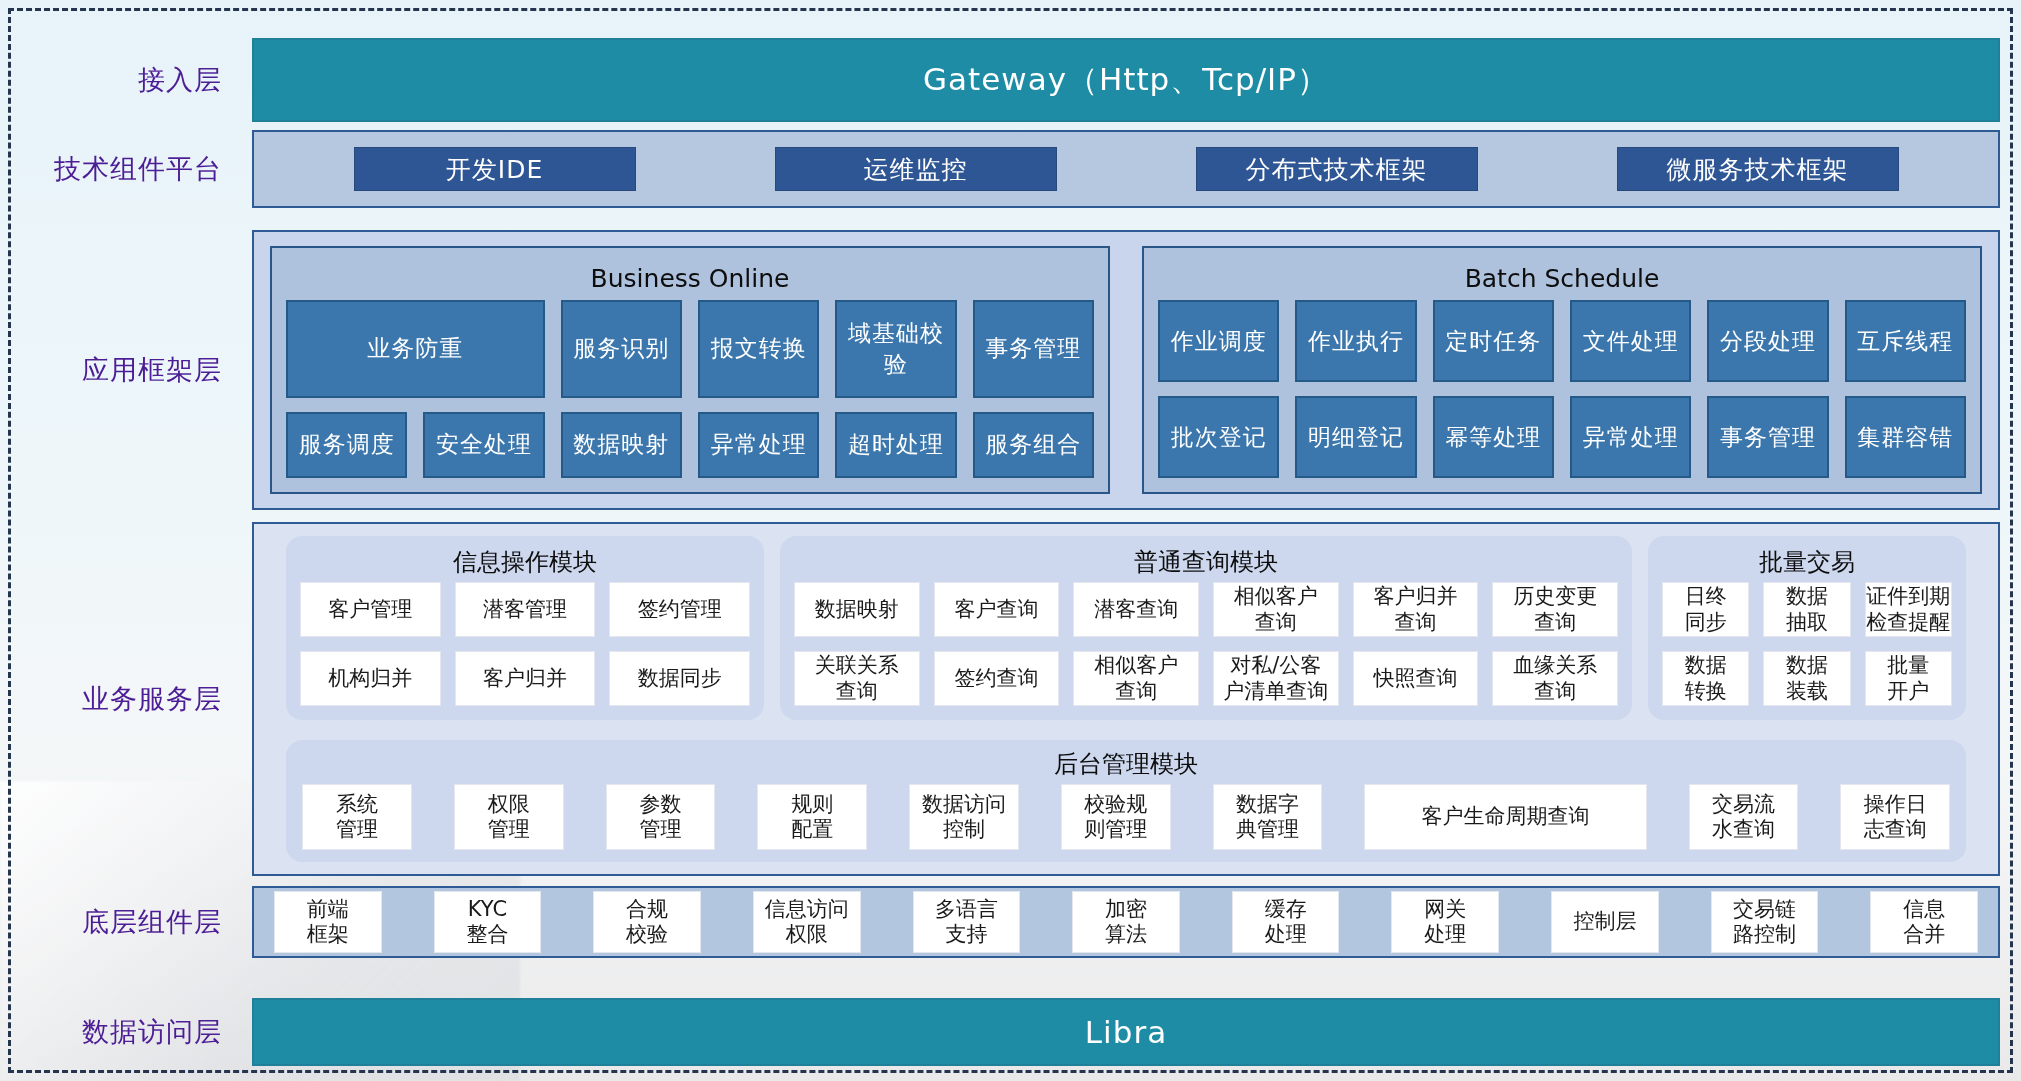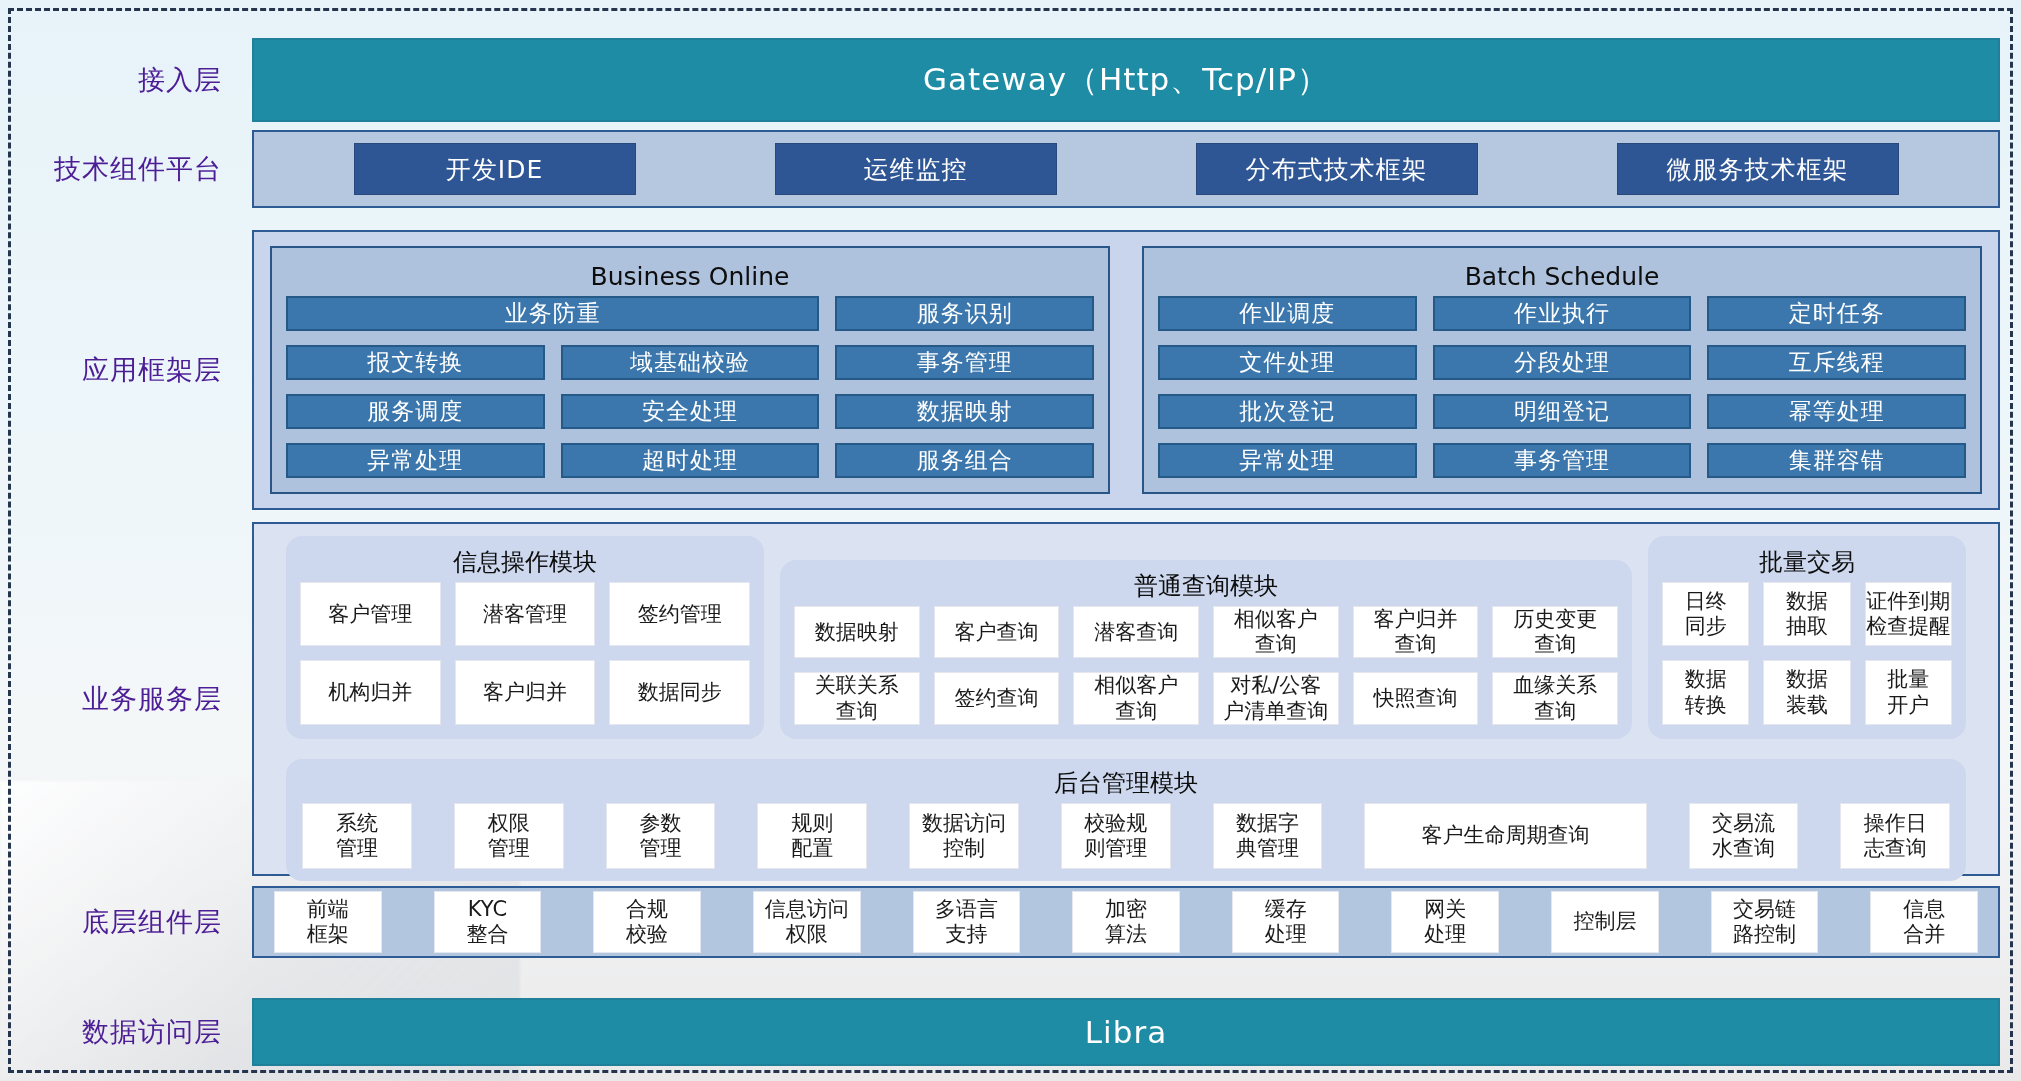--- a/index.html
+++ b/index.html
@@ -38,38 +38,38 @@
   .teal-bar span{color:#fff;font-size:31px;letter-spacing:1px;}
 
   .panel{
     flex:1;box-sizing:border-box;border:2px solid #2e5b94;
   }
   .tech-panel{
     background:#b6c8df;display:flex;align-items:center;justify-content:space-around;
     padding:0 30px;
   }
   .tech-btn{
-    width:282px;height:52px;background:#2e5694;border:1px solid #27497c;box-sizing:border-box;
+    width:282px;height:44px;background:#2e5694;border:1px solid #27497c;box-sizing:border-box;
     display:flex;align-items:center;justify-content:center;
     color:#fff;font-size:25px;letter-spacing:1px;
   }
 
   .appfw-panel{
     background:#c9d5ec;display:flex;gap:32px;padding:14px 16px;
   }
   .subbox{
     flex:1;background:#aec2de;border:2px solid #2a5687;box-sizing:border-box;
     display:flex;flex-direction:column;padding:8px 14px 14px 14px;
   }
   .subbox-title{
     height:44px;display:flex;align-items:center;justify-content:center;
     font-size:25px;color:#0d0d0d;
   }
   .subgrid{
-    flex:1;display:grid;grid-template-columns:repeat(3,1fr);gap:14px 16px;text-align:center;
+    flex:1;display:grid;grid-template-columns:repeat(6,1fr);gap:14px 16px;text-align:center;
   }
   .fw-cell{
     background:#3b77ac;border:2px solid #255a88;box-sizing:border-box;
     display:flex;align-items:center;justify-content:center;
     color:#fff;font-size:23px;letter-spacing:1px;
   }
   .span2{grid-column:span 2;}
 
   .biz-panel{
     background:#dbe3f3;display:flex;flex-direction:column;padding:12px 32px;gap:20px;
@@ -85,21 +85,21 @@
   }
   .module-grid{flex:1;display:grid;gap:14px;}
   .grid3{grid-template-columns:repeat(3,1fr);}
   .grid6{grid-template-columns:repeat(6,1fr);}
   .cell{
     background:#fff;border:1px solid #e4e7ee;box-sizing:border-box;
     display:flex;align-items:center;justify-content:center;text-align:center;
     color:#1a1a1a;font-size:21px;line-height:1.2;white-space:pre-line;
   }
   .mod-info{flex:0 0 478px;}
-  .mod-query{flex:1;margin-top:24px;}
+  .mod-query{flex:1;}
   .mod-batch{flex:0 0 318px;}
 
   .admin{
     background:#cdd8ee;border-radius:16px;flex:0 0 122px;
     display:flex;flex-direction:column;padding:4px 16px 12px 16px;box-sizing:border-box;
   }
   .admin-row{flex:1;display:flex;gap:42px;align-items:stretch;}
   .admin-row .cell{flex:1;}
   .admin-row .cell.wide{flex:2.6;}
 

